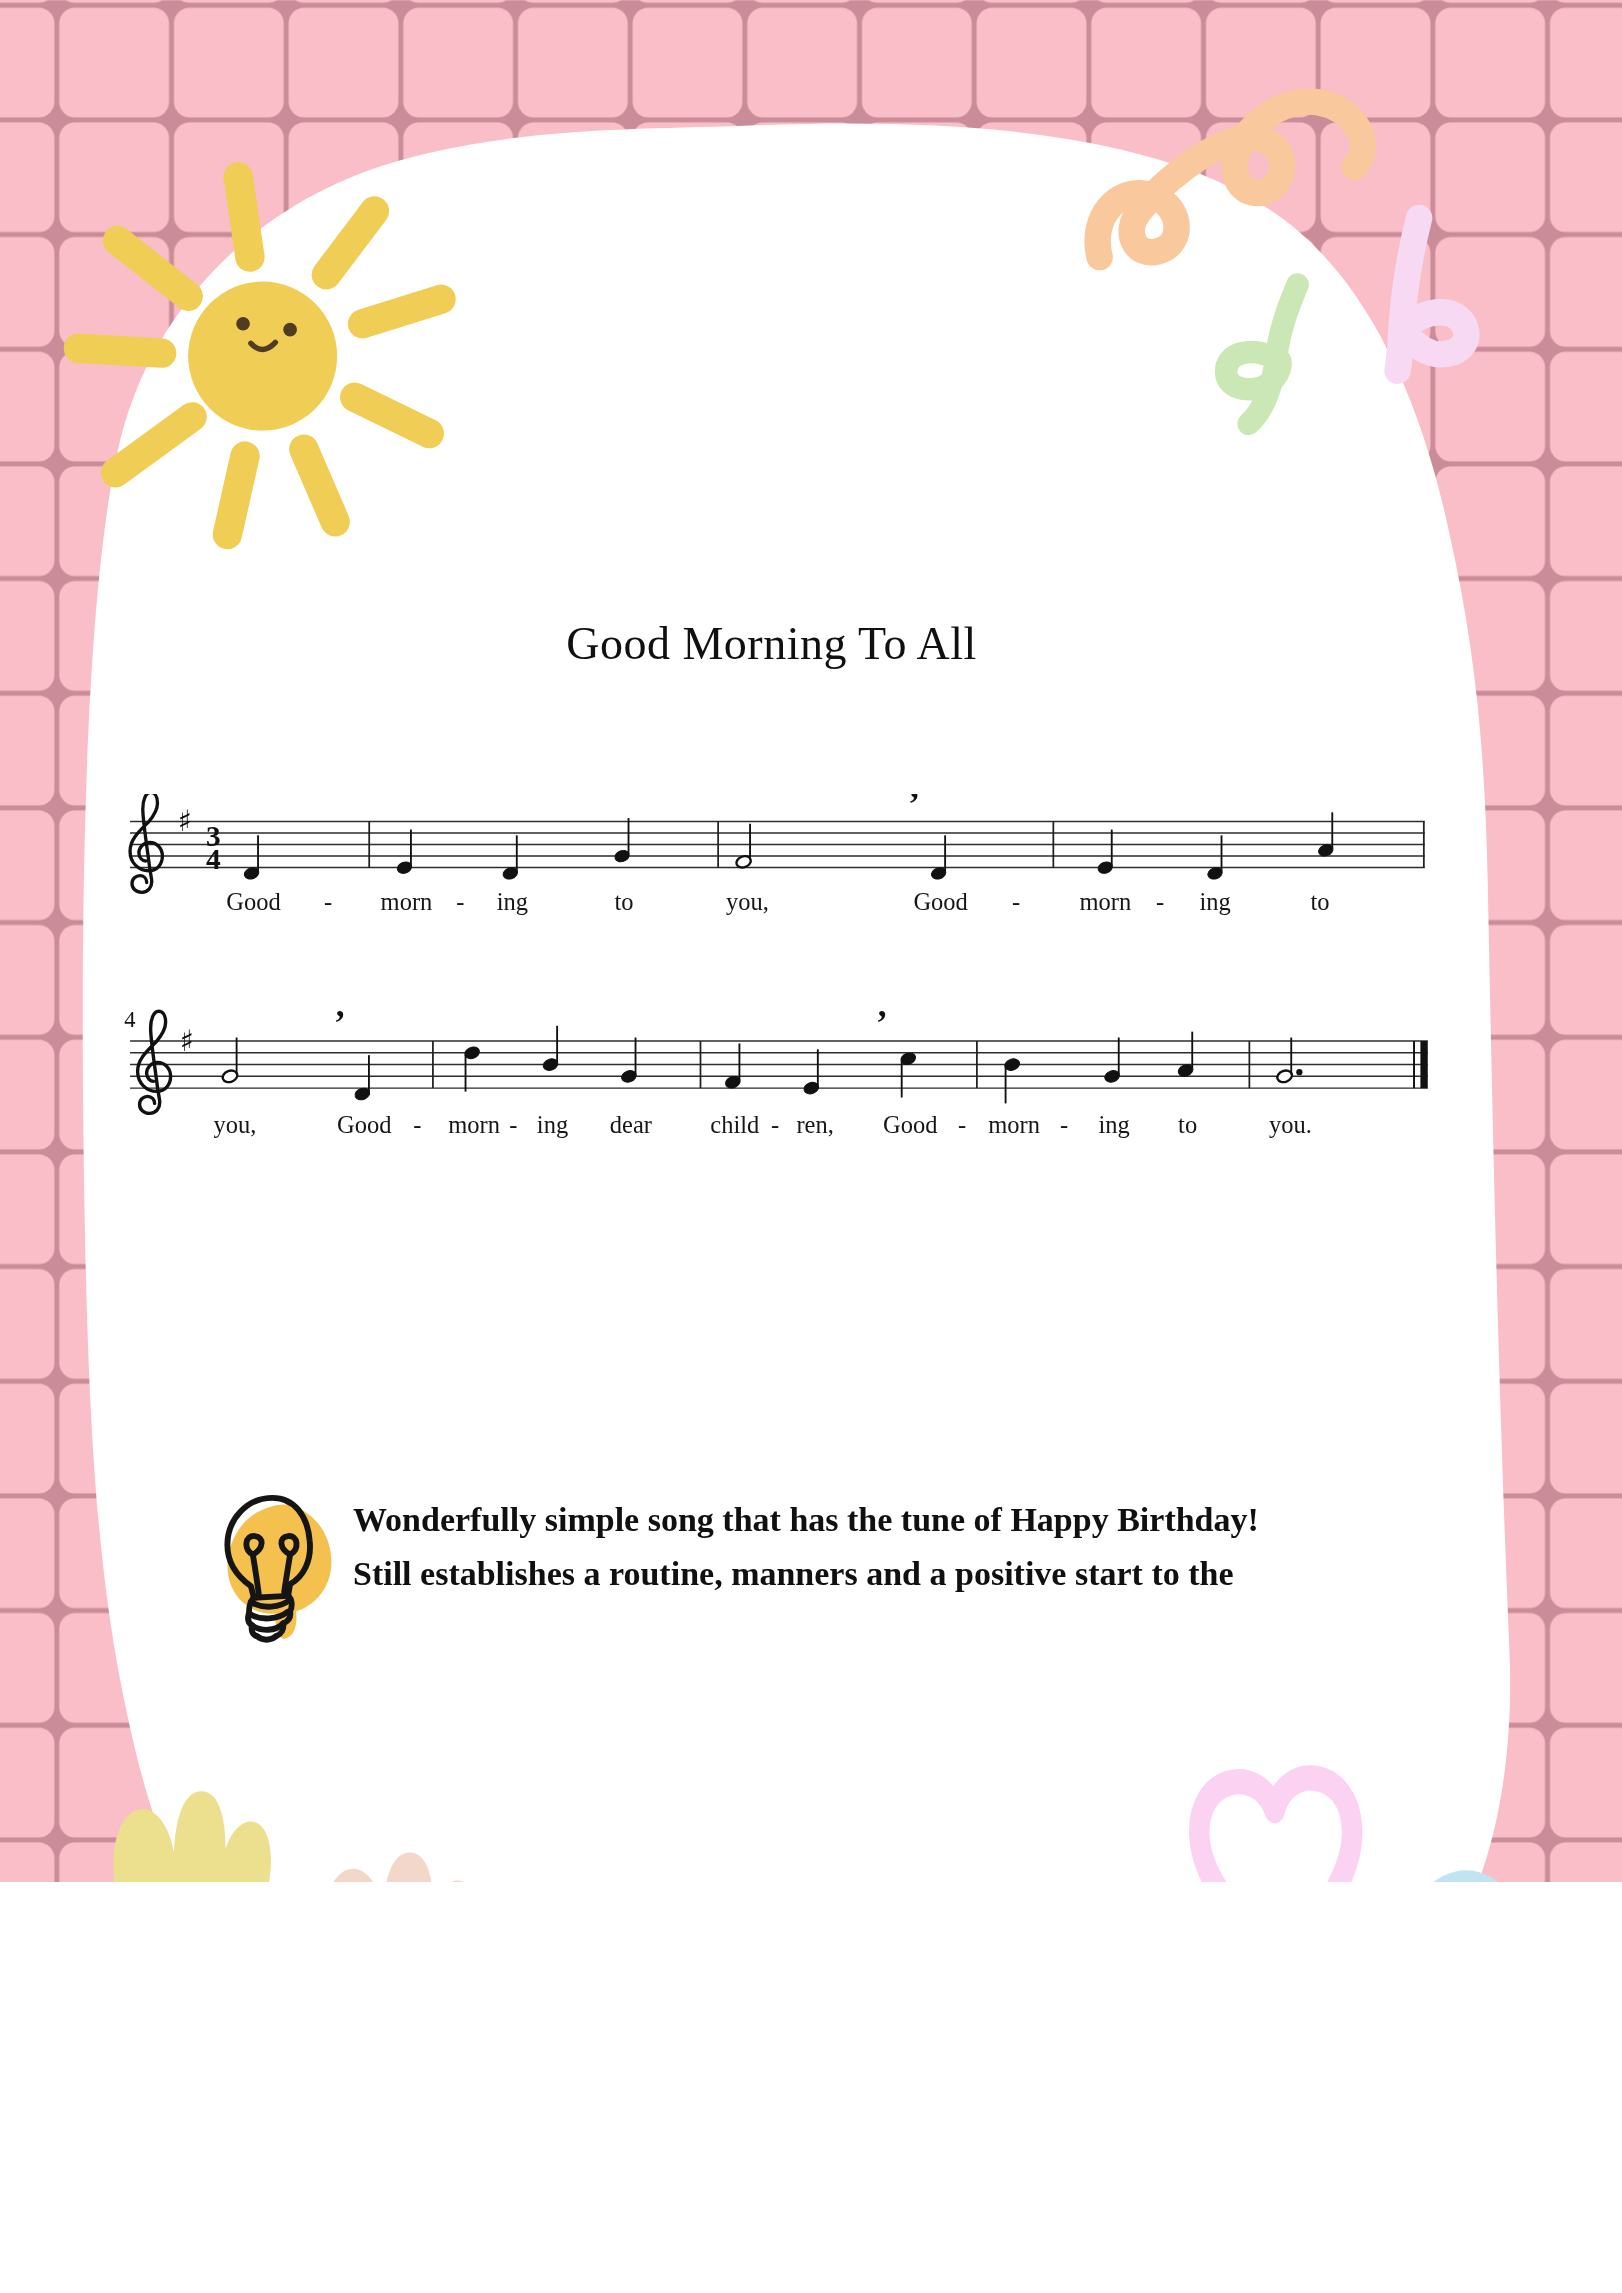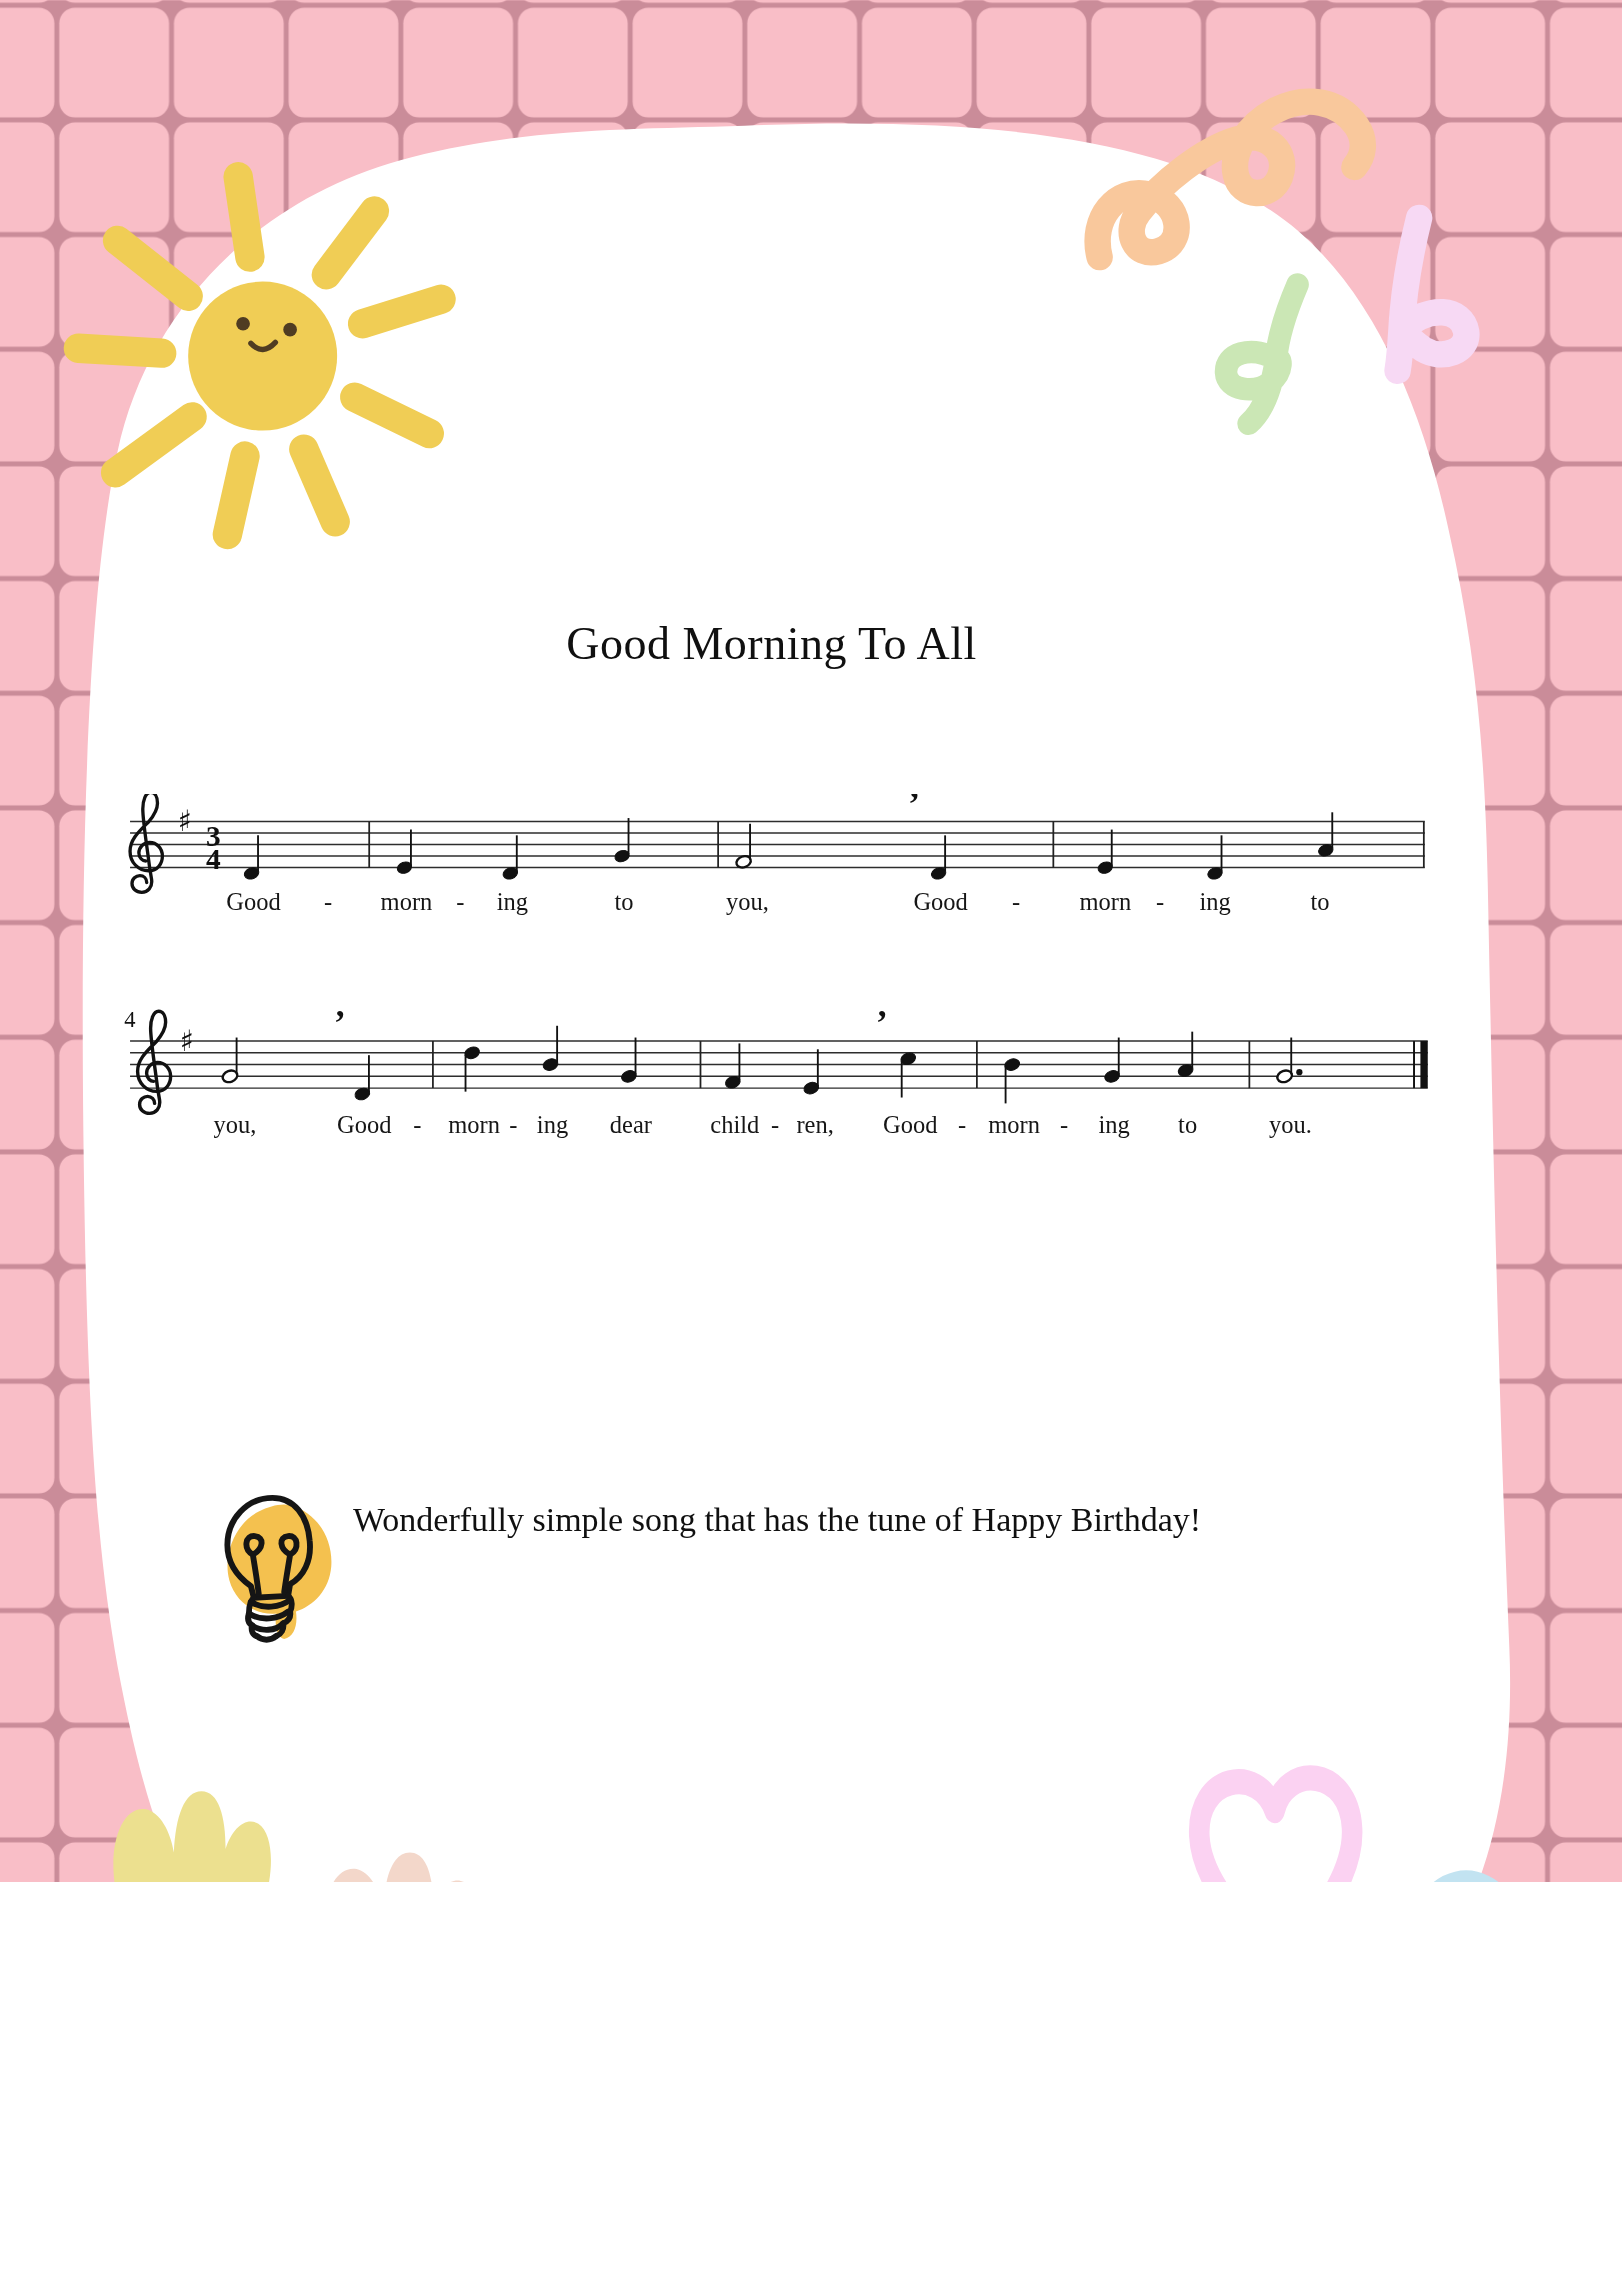--- a/index.html
+++ b/index.html
@@ -1,20 +1,20 @@
 <!DOCTYPE html>
 <html><head>
 <meta charset="utf-8">
 <style>
   html,body{margin:0;padding:0;}
   .page{position:relative;width:1622px;height:1882px;overflow:hidden;font-family:"Liberation Serif",serif;background:#f9bec7;}
   svg.layer{position:absolute;left:0;top:0;}
   #title{position:absolute;left:83px;top:617px;width:1377px;text-align:center;font-size:46px;color:#101010;letter-spacing:0.5px;}
   #score-svg{position:absolute;left:83px;top:794px;}
-  #tip-text{position:absolute;left:353px;top:1493px;width:1088px;font-size:34px;line-height:54px;color:#101010;}
+  #tip-text{position:absolute;left:353px;top:1493px;width:1088px;font-size:34px;line-height:54px;color:#101010;font-weight:bold;}
   .lyric{font-family:"Liberation Serif",serif;font-size:25px;fill:#161616;}
   .tsig{font-family:"Liberation Serif",serif;font-weight:bold;fill:#111;}
   .mnum{font-family:"Liberation Serif",serif;fill:#111;}
   .acc{font-family:"DejaVu Sans",sans-serif;fill:#111;}
 </style>
 </head>
 <body>
 
 <div class="page">
 
@@ -202,16 +202,17 @@
         <text x="950" y="346" text-anchor="middle" class="lyric">morn</text>
         <text x="1001" y="346" text-anchor="middle" class="lyric">-</text>
         <text x="1052" y="346" text-anchor="middle" class="lyric">ing</text>
         <text x="1127" y="346" text-anchor="middle" class="lyric">to</text>
         <text x="1232" y="346" text-anchor="middle" class="lyric">you.</text>
       </g>
     </svg>
 
   <div id="tip-text">
     <div>Wonderfully simple song that has the tune of Happy Birthday!</div>
+    <div>Still establishes a routine, manners and a positive start to the</div>
   </div>
 
 </div>
 
 
 </body></html>

